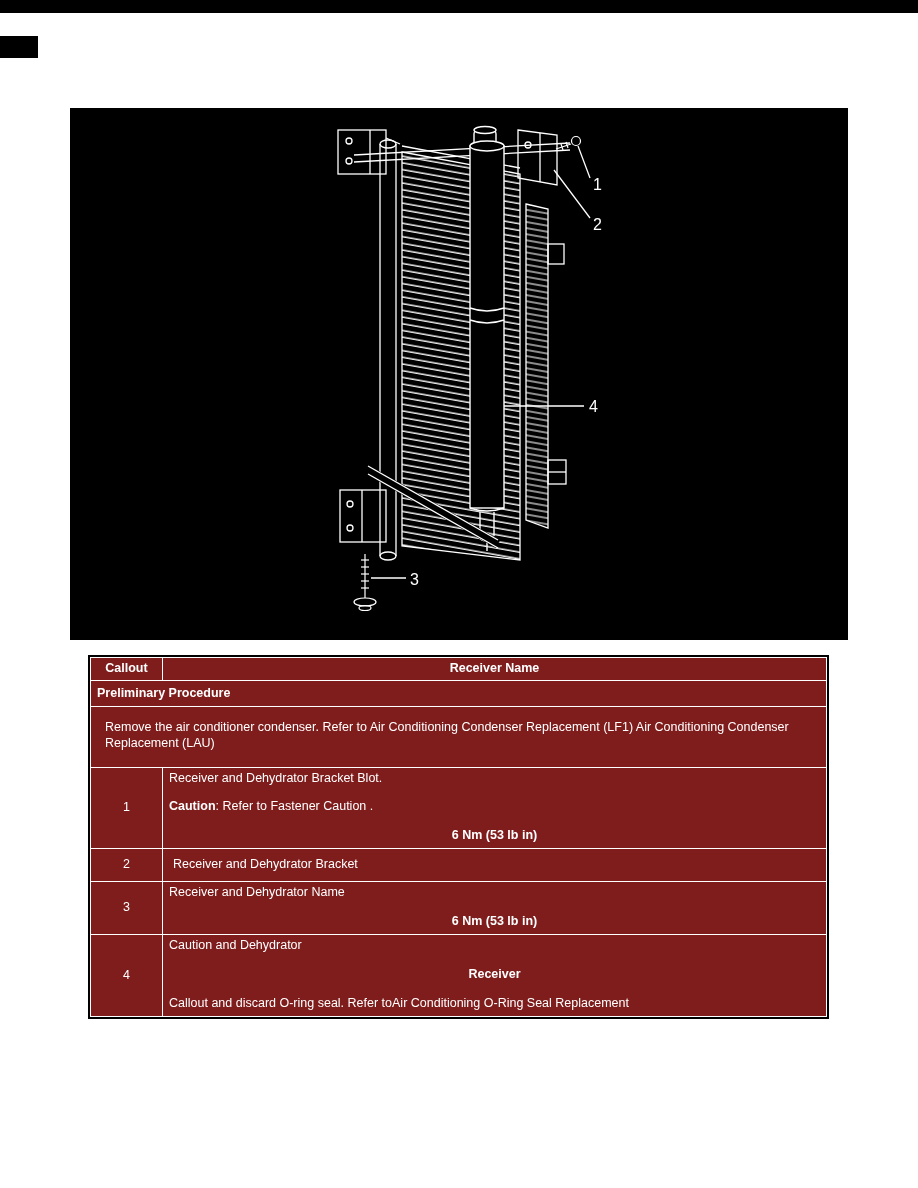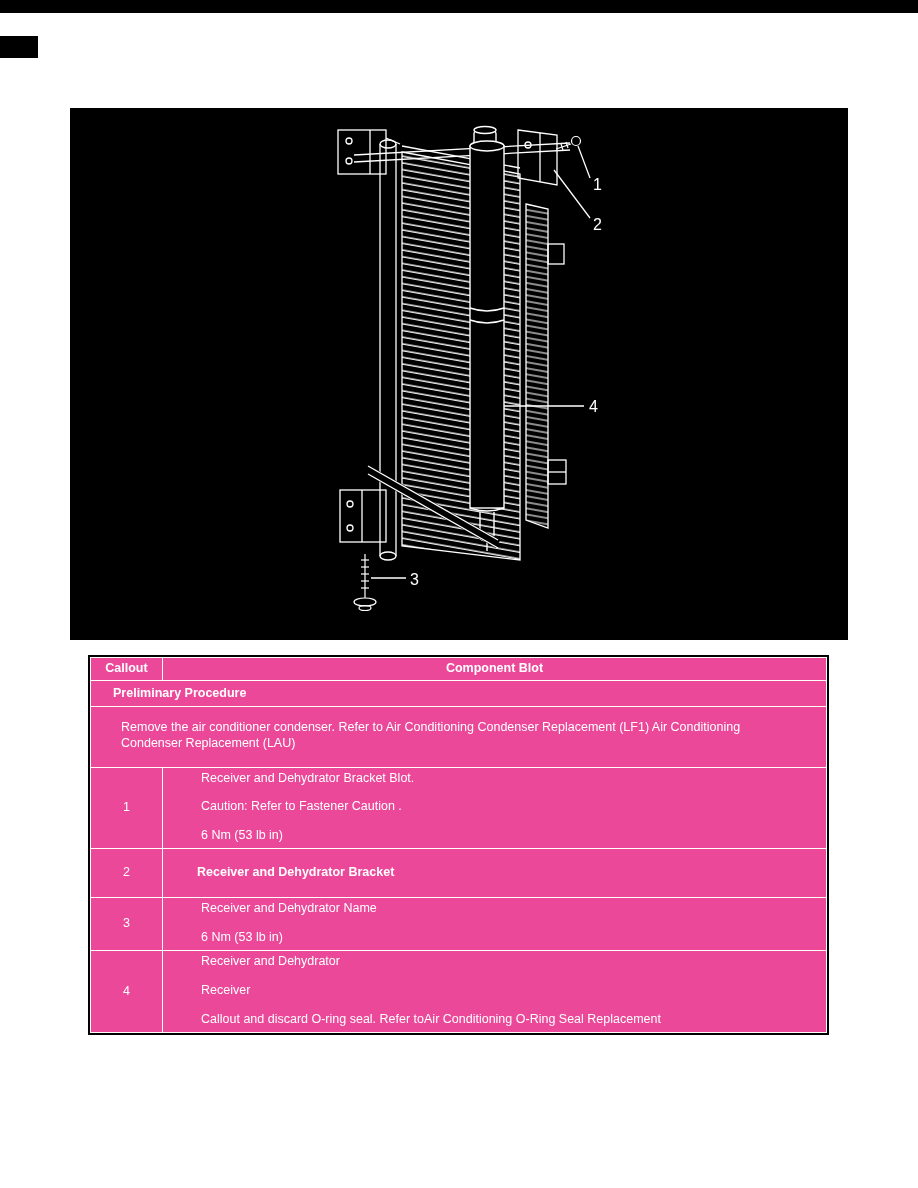--- a/index.html
+++ b/index.html
@@ -7,29 +7,29 @@
   body { background:#ffffff; font-family:"Liberation Sans", sans-serif; }
   .page { position:relative; width:918px; height:1188px; background:#ffffff; overflow:hidden; }
 
   .artifact-top   { position:absolute; left:0; top:0; width:918px; height:13px; background:#000; }
   .artifact-left  { position:absolute; left:0; top:36px; width:38px; height:22px; background:#000; }
 
   .diagram { position:absolute; left:70px; top:108px; width:778px; height:532px; background:#000; }
   .diagram svg { display:block; }
 
   .table-wrap { position:absolute; left:88px; top:655px; width:741px; background:#000; border:2px solid #000; padding:0; }
-  table.callout-table { width:100%; border-collapse:collapse; color:#fff; font-size:12.5px; line-height:1.25; background:#ec4899; border:1px solid #fff; }
-  .callout-table td, .callout-table th { border:1px solid #fff; padding:3px 22px; vertical-align:top; }
+  table.callout-table { width:100%; border-collapse:collapse; color:#fff; font-size:12.5px; line-height:1.25; background:#7f1d1d; border:1px solid #fff; }
+  .callout-table td, .callout-table th { border:1px solid #fff; padding:3px 6px; vertical-align:top; }
   .callout-table th { font-weight:bold; text-align:center; padding:3px 4px; }
   .col-callout { width:72px; }
   .callout-cell { text-align:center; vertical-align:middle !important; }
-  .multi p { margin:0 0 13px 16px; padding:0; }
+  .multi p { margin:0 0 13px 0; padding:0; }
   .multi p:last-child { margin-bottom:2px; }
-  .single p { margin:12px; padding:1px 0;font-weight:bold; }
-  .bold { font-weight:normal; }
+  .single p { margin:4px; padding:1px 0; }
+  .bold { font-weight:bold;text-align:center; }
   .prelim-title { font-weight:bold; padding:2px 0; margin:0; }
   .prelim-body { margin:8px; padding:2px 0 4px 0; }
 </style>
 </head>
 <body>
 
 <div class="page">
 
   <div class="artifact-top"></div>
   <div class="artifact-left"></div>
@@ -140,21 +140,21 @@
         <text x="519" y="304">4</text>
       </g>
     </svg>
   </div>
 
   <div class="table-wrap">
     <table class="callout-table">
       <tbody>
           <tr>
         <th class="col-callout">Callout</th>
-        <th>Component Blot</th>
+        <th>Receiver Name</th>
       </tr>
 
       <tr>
         <td colspan="2">
           <p class="prelim-title">Preliminary Procedure</p>
         </td>
       </tr>
 
       <tr>
         <td colspan="2">
@@ -182,21 +182,21 @@
         <td class="callout-cell">3</td>
         <td class="multi">
           <p>Receiver and Dehydrator Name</p>
           <p class="bold">6 Nm (53 lb in)</p>
         </td>
       </tr>
 
       <tr>
         <td class="callout-cell">4</td>
         <td class="multi">
-          <p>Receiver and Dehydrator</p>
+          <p>Caution and Dehydrator</p>
           <p class="bold">Receiver</p>
           <p>Callout and discard O-ring seal. Refer toAir Conditioning O-Ring Seal Replacement</p>
         </td>
       </tr>
     </tbody>
       </table>
   </div>
 
 </div>
 

